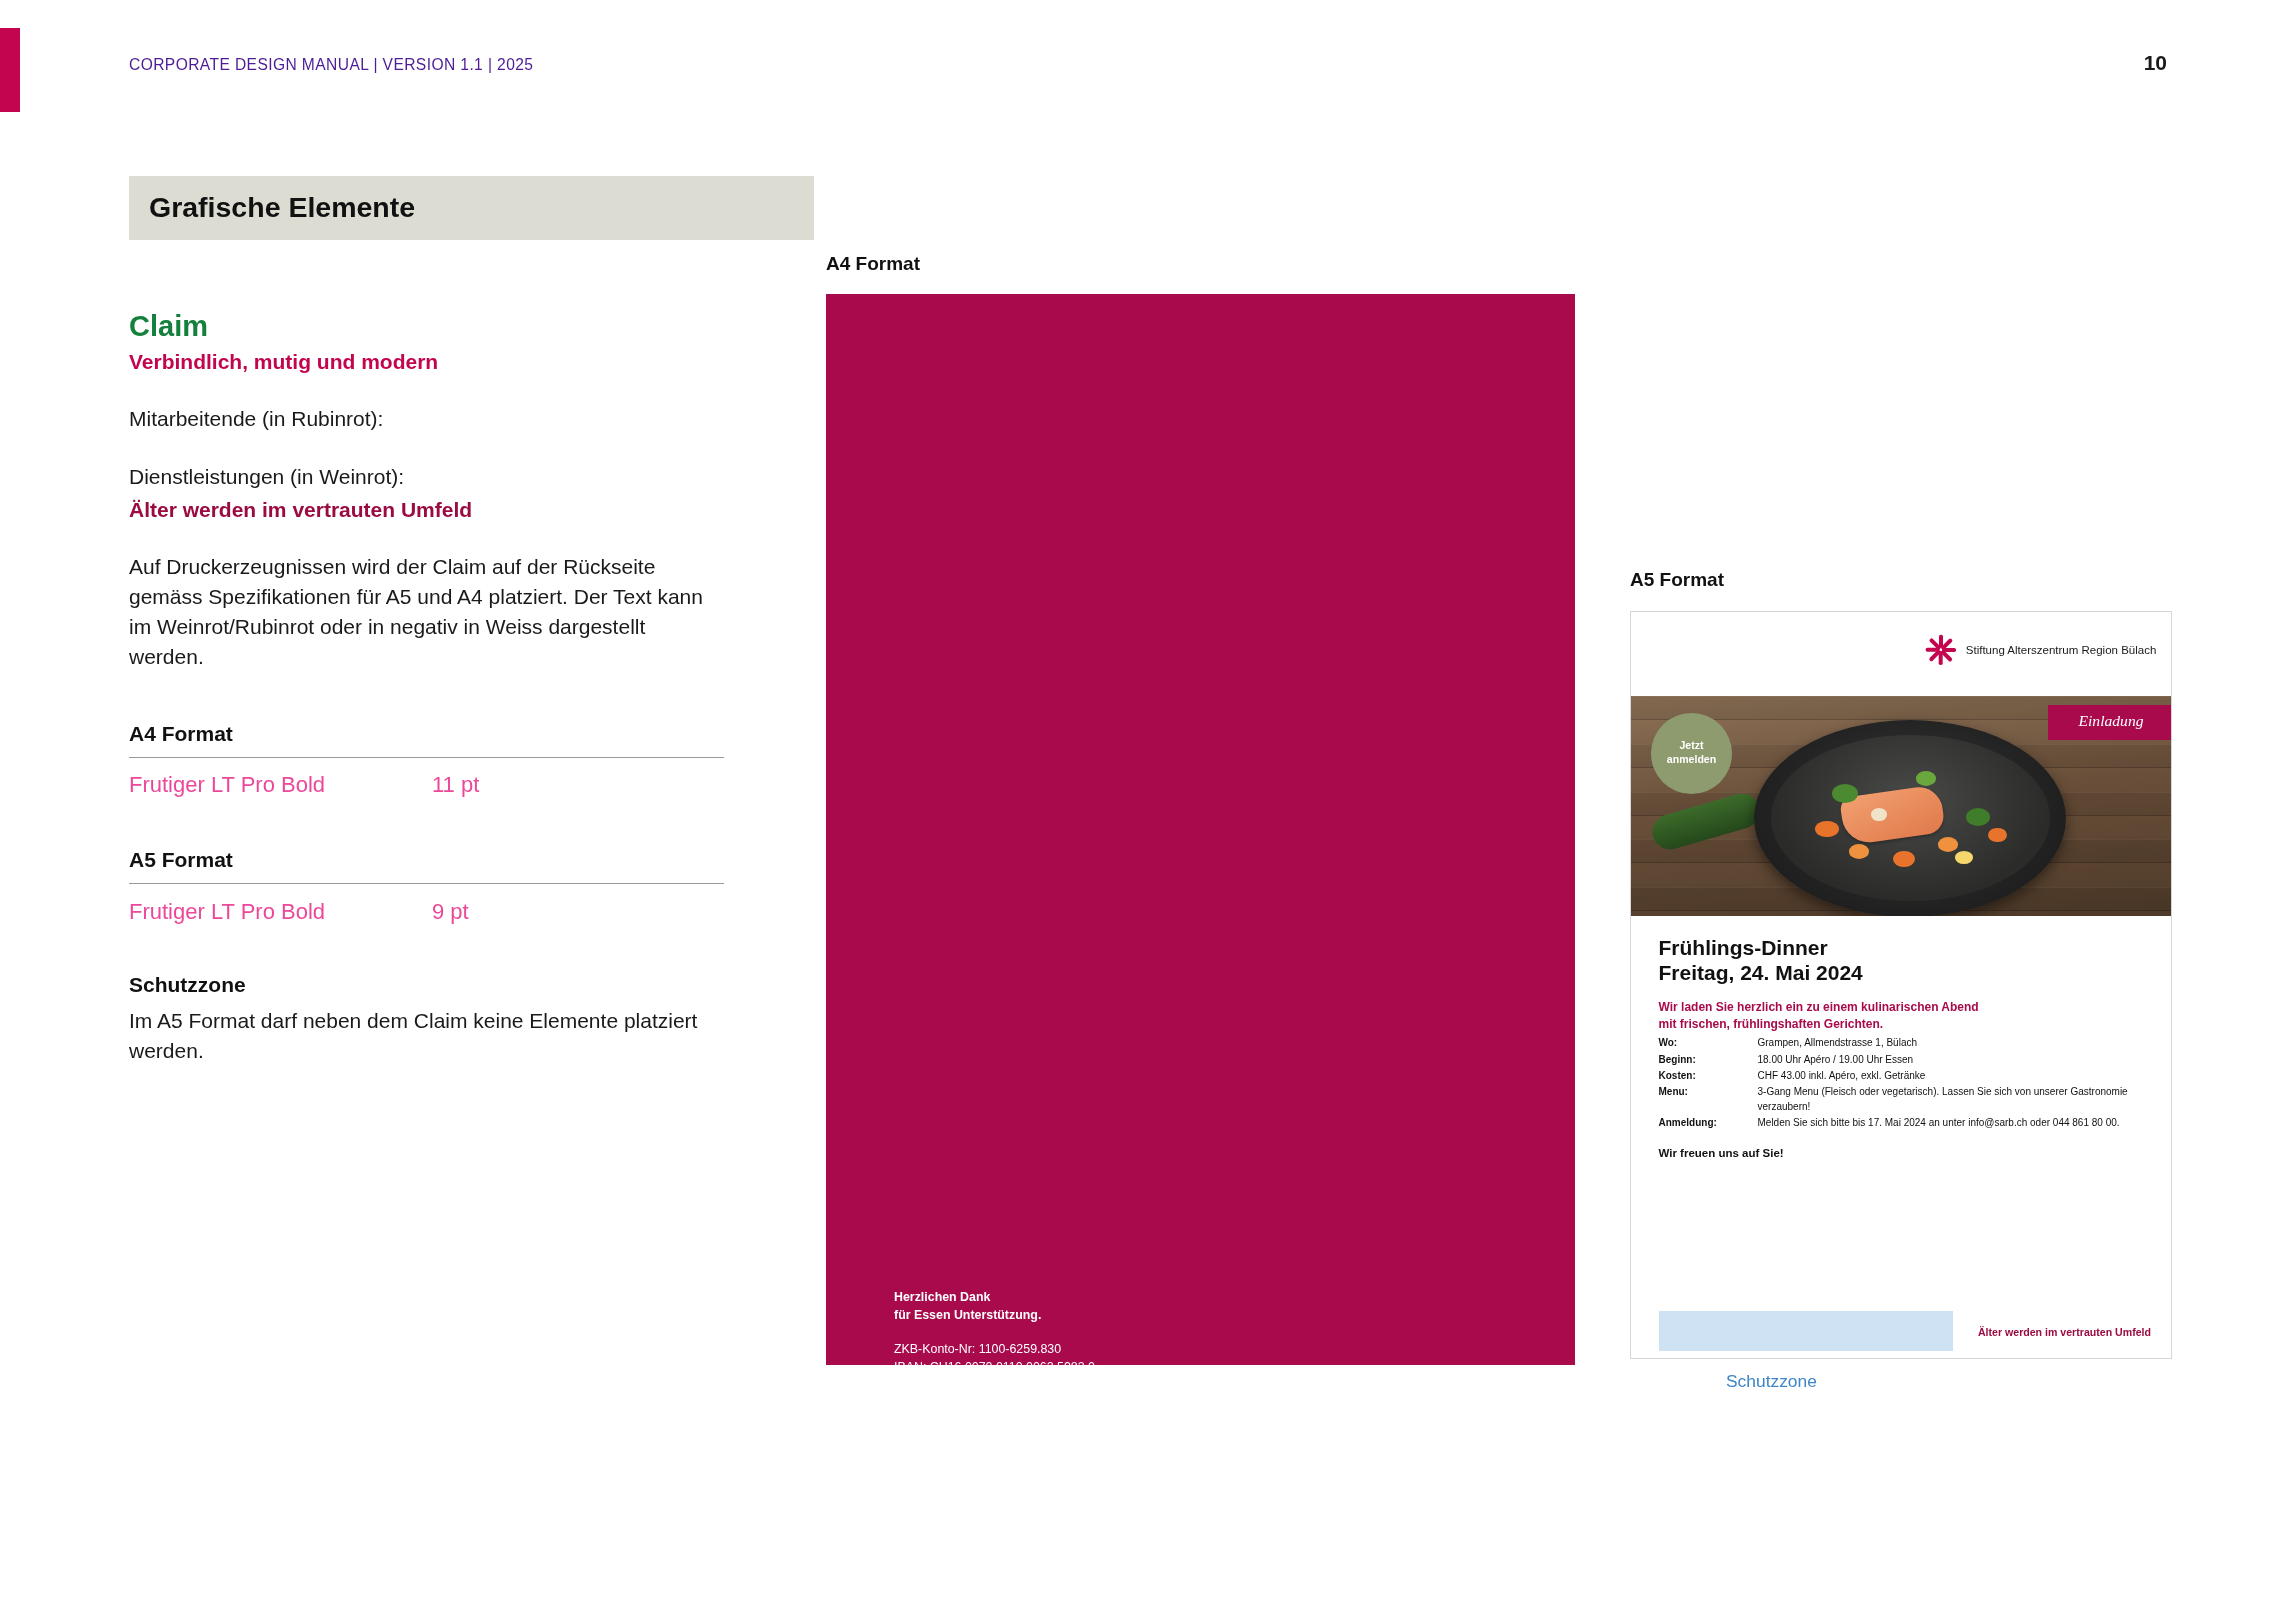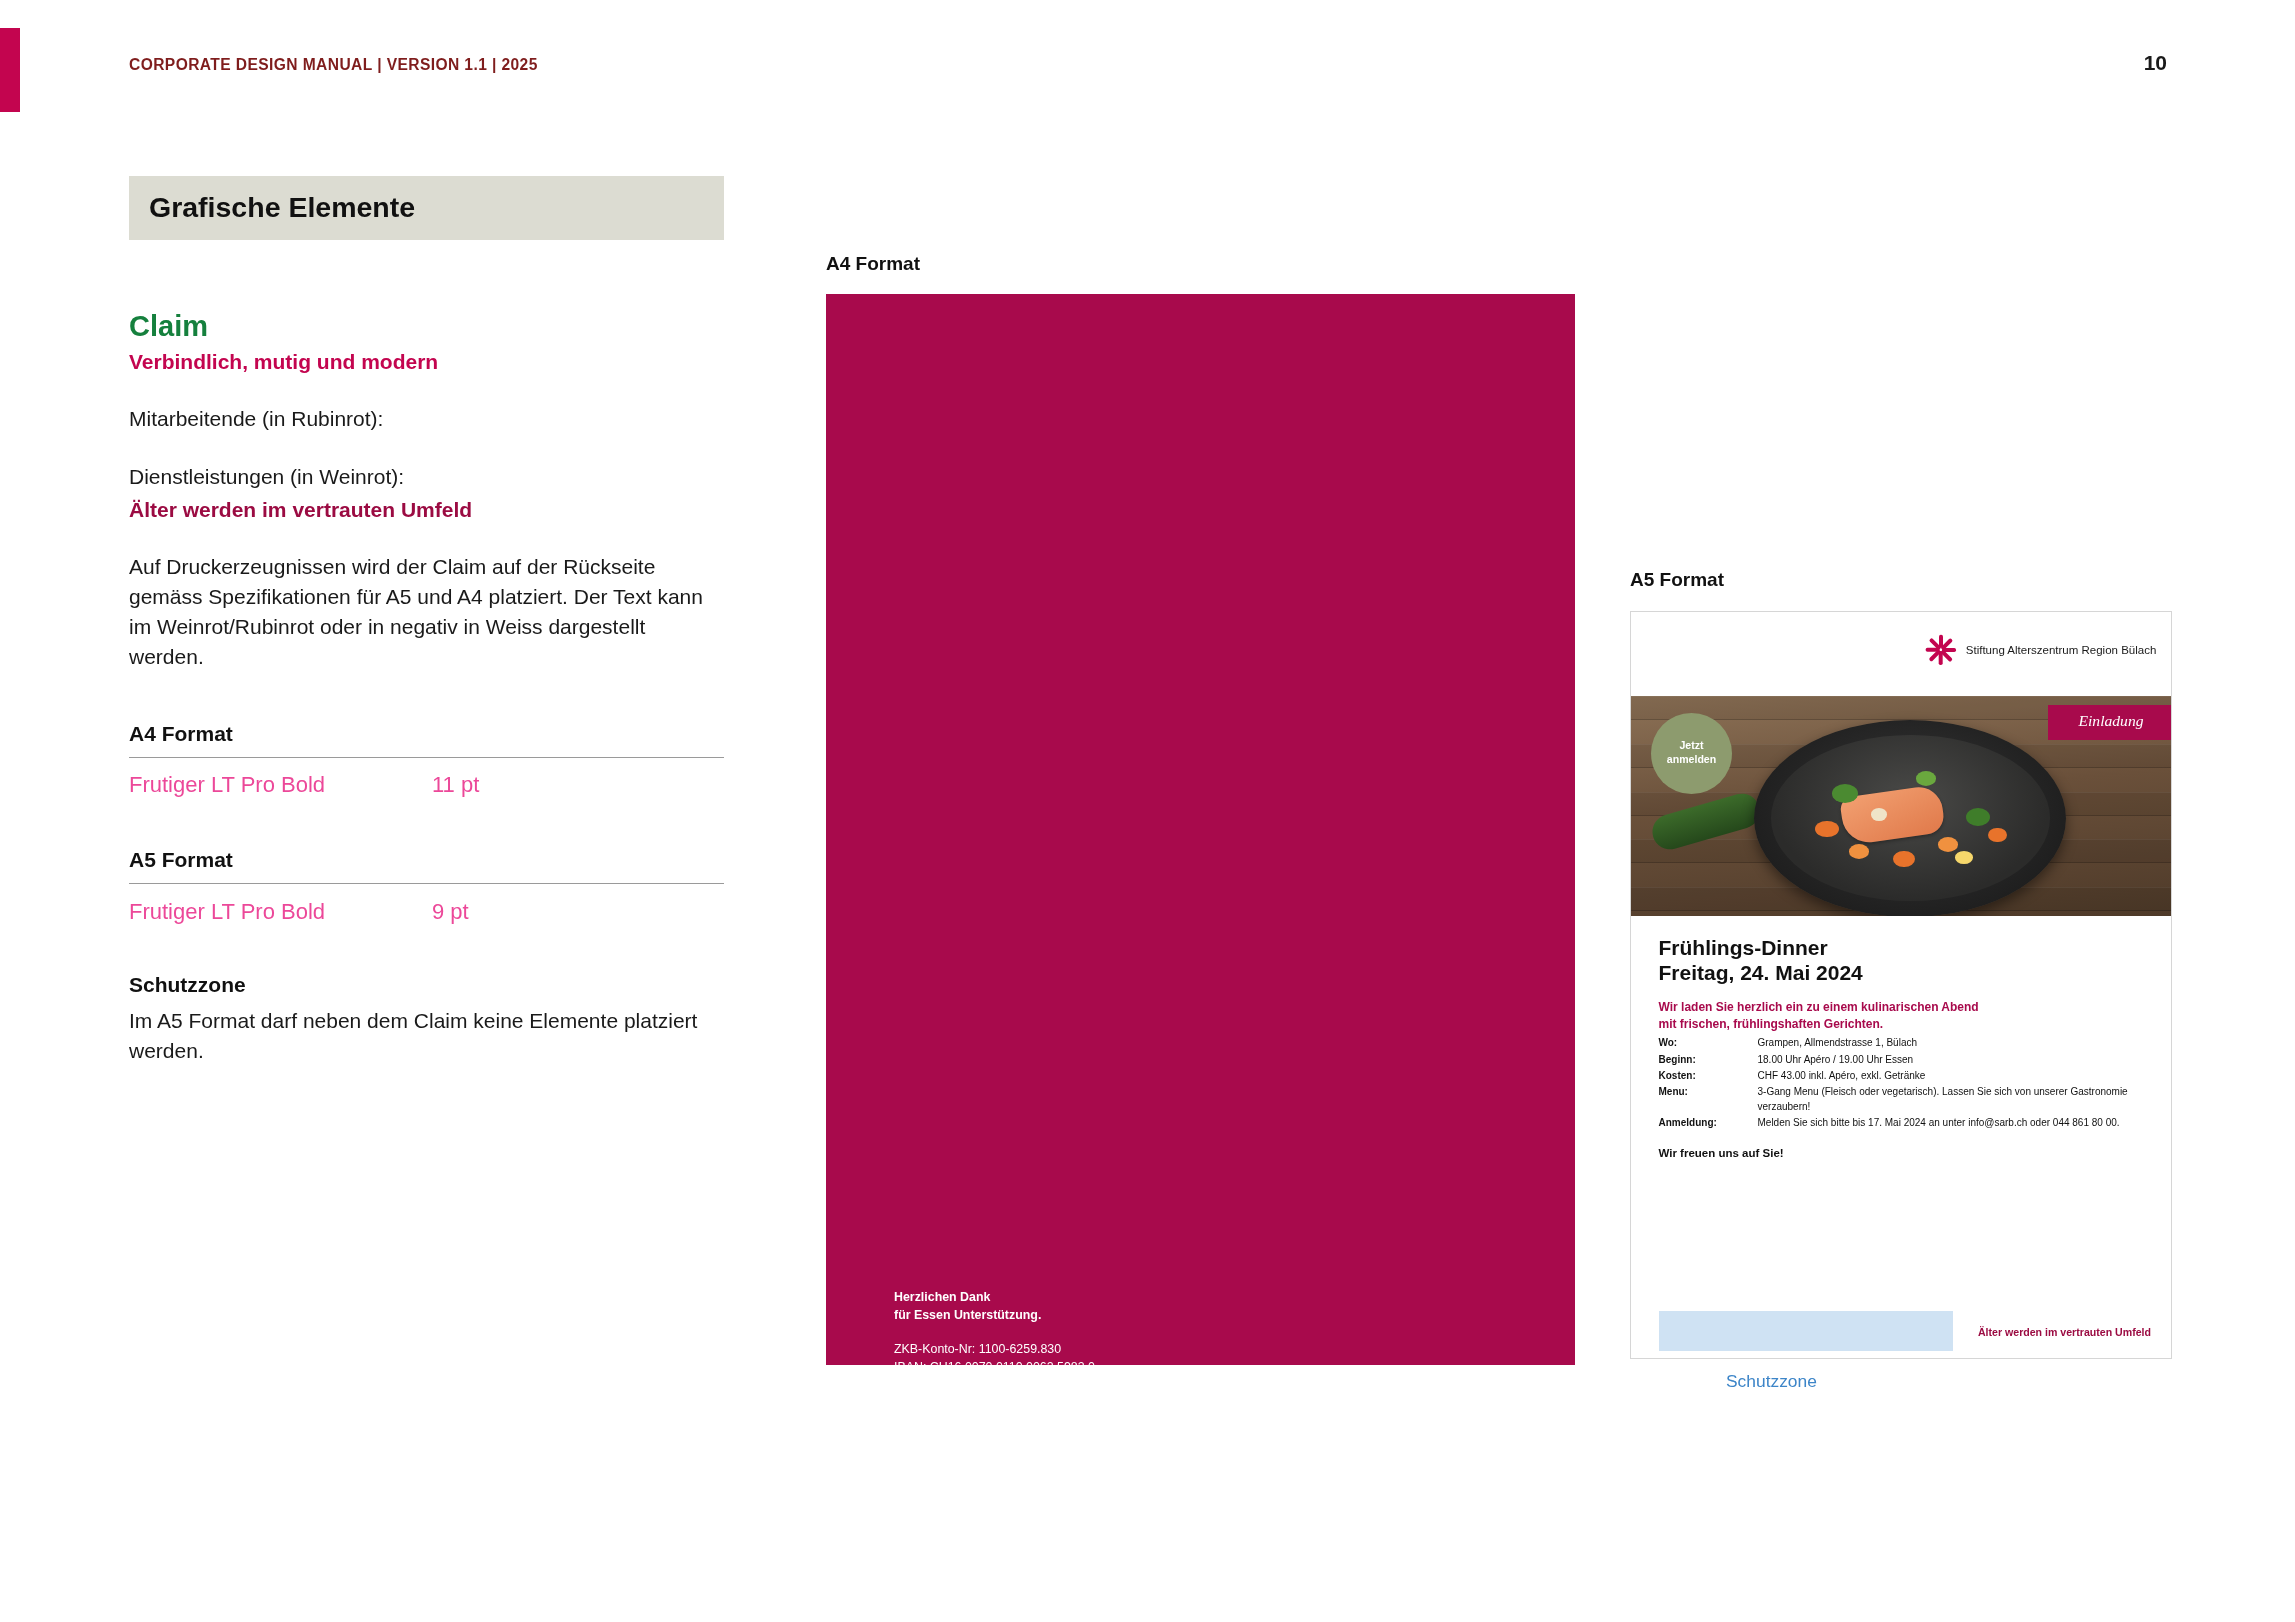--- a/index.html
+++ b/index.html
@@ -25,40 +25,40 @@
   .header {
     position: absolute;
     left: 129px; top: 51px;
     right: 129px;
     display: flex;
     justify-content: space-between;
     align-items: baseline;
   }
   .header-title {
     font-size: 15.6px;
-    font-weight: bold;
+    font-weight: normal;
     letter-spacing: 0.4px;
-    color: #7f1d1d;
+    color: #4c1d95;
   }
   .page-number {
     font-size: 21px;
     font-weight: bold;
     color: #1a1a1a;
   }
 
   
   .left-col {
     position: absolute;
     left: 129px; top: 176px;
     width: 595px;
   }
   .section-band {
     background: #dcdcd2;
     padding: 14.7px 20px 16.5px 20px;
-    width: 595px;
+    width: 685px;
   }
   .section-band h1 {
     margin: 0;
     font-size: 28.5px;
     font-weight: bold;
     color: #111;
   }
   .claim-title {
     margin: 70px 0 0 0;
     font-size: 29px;

